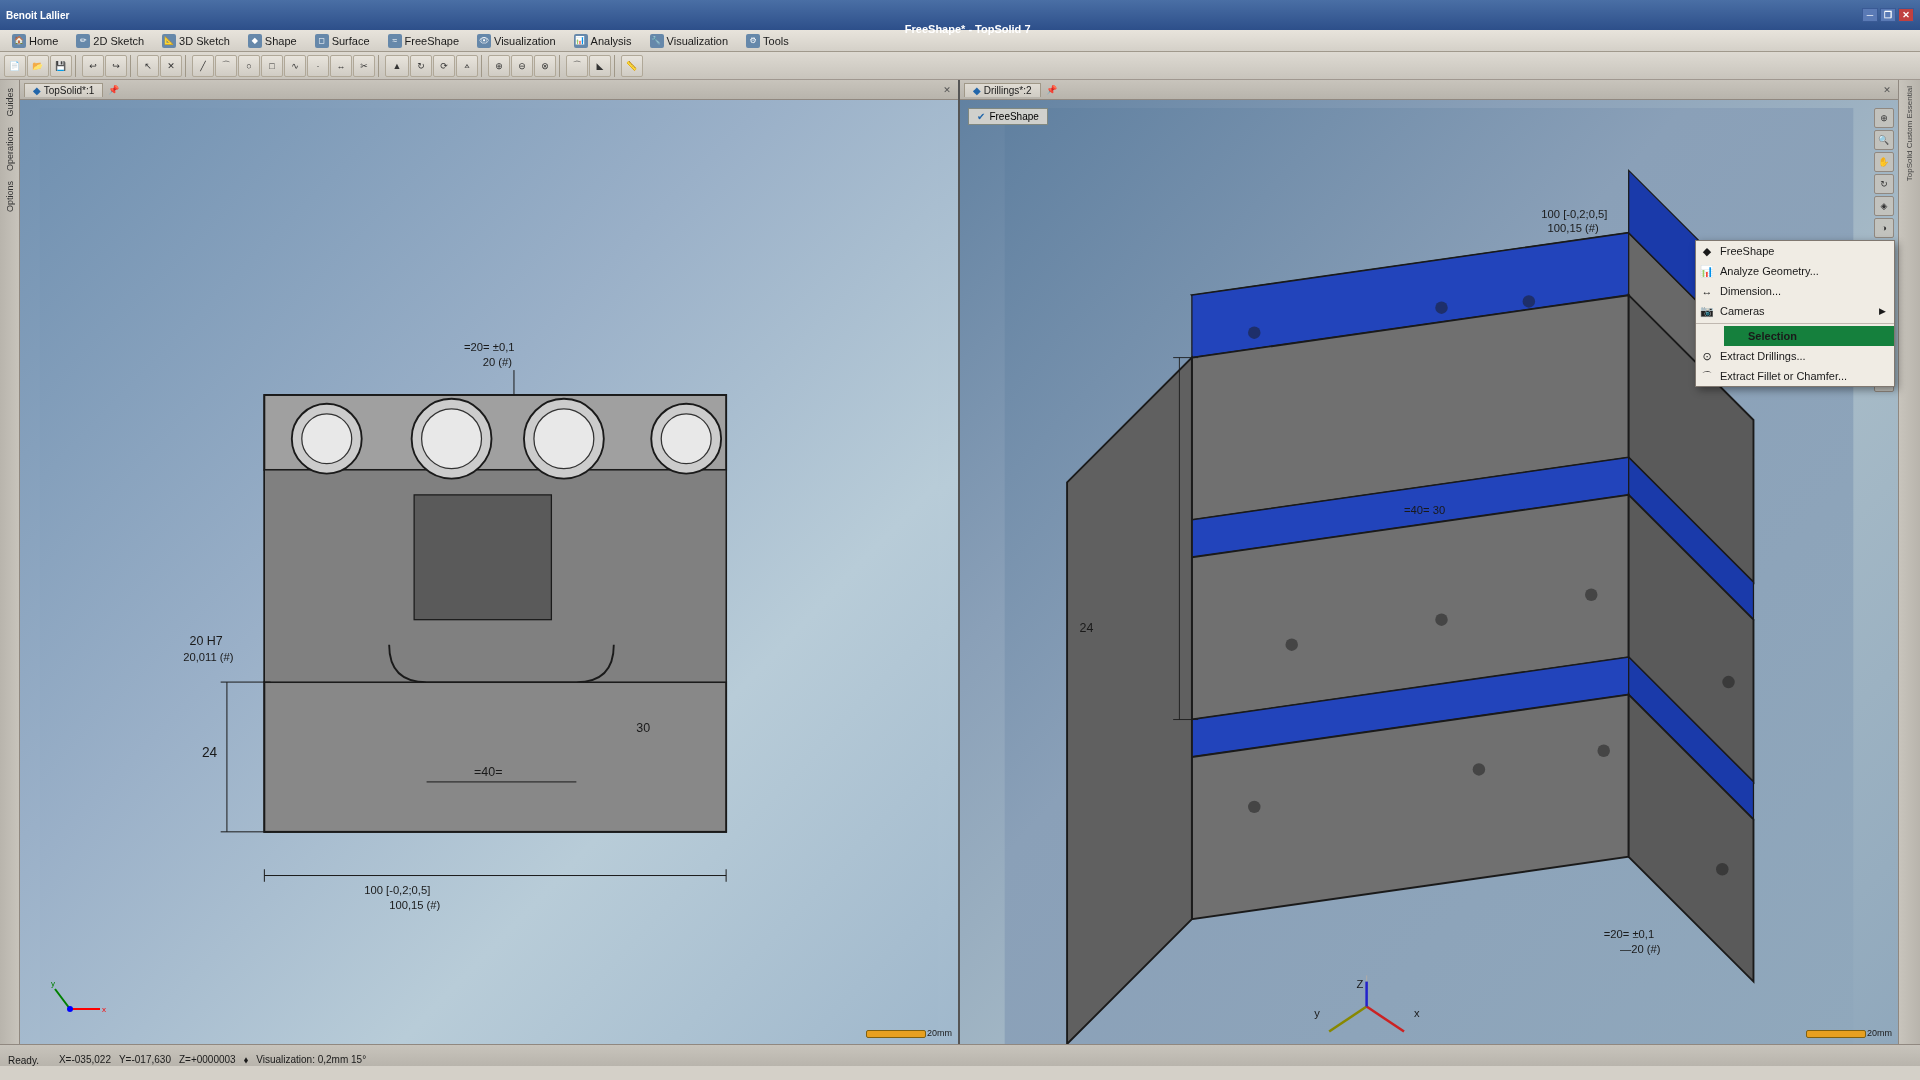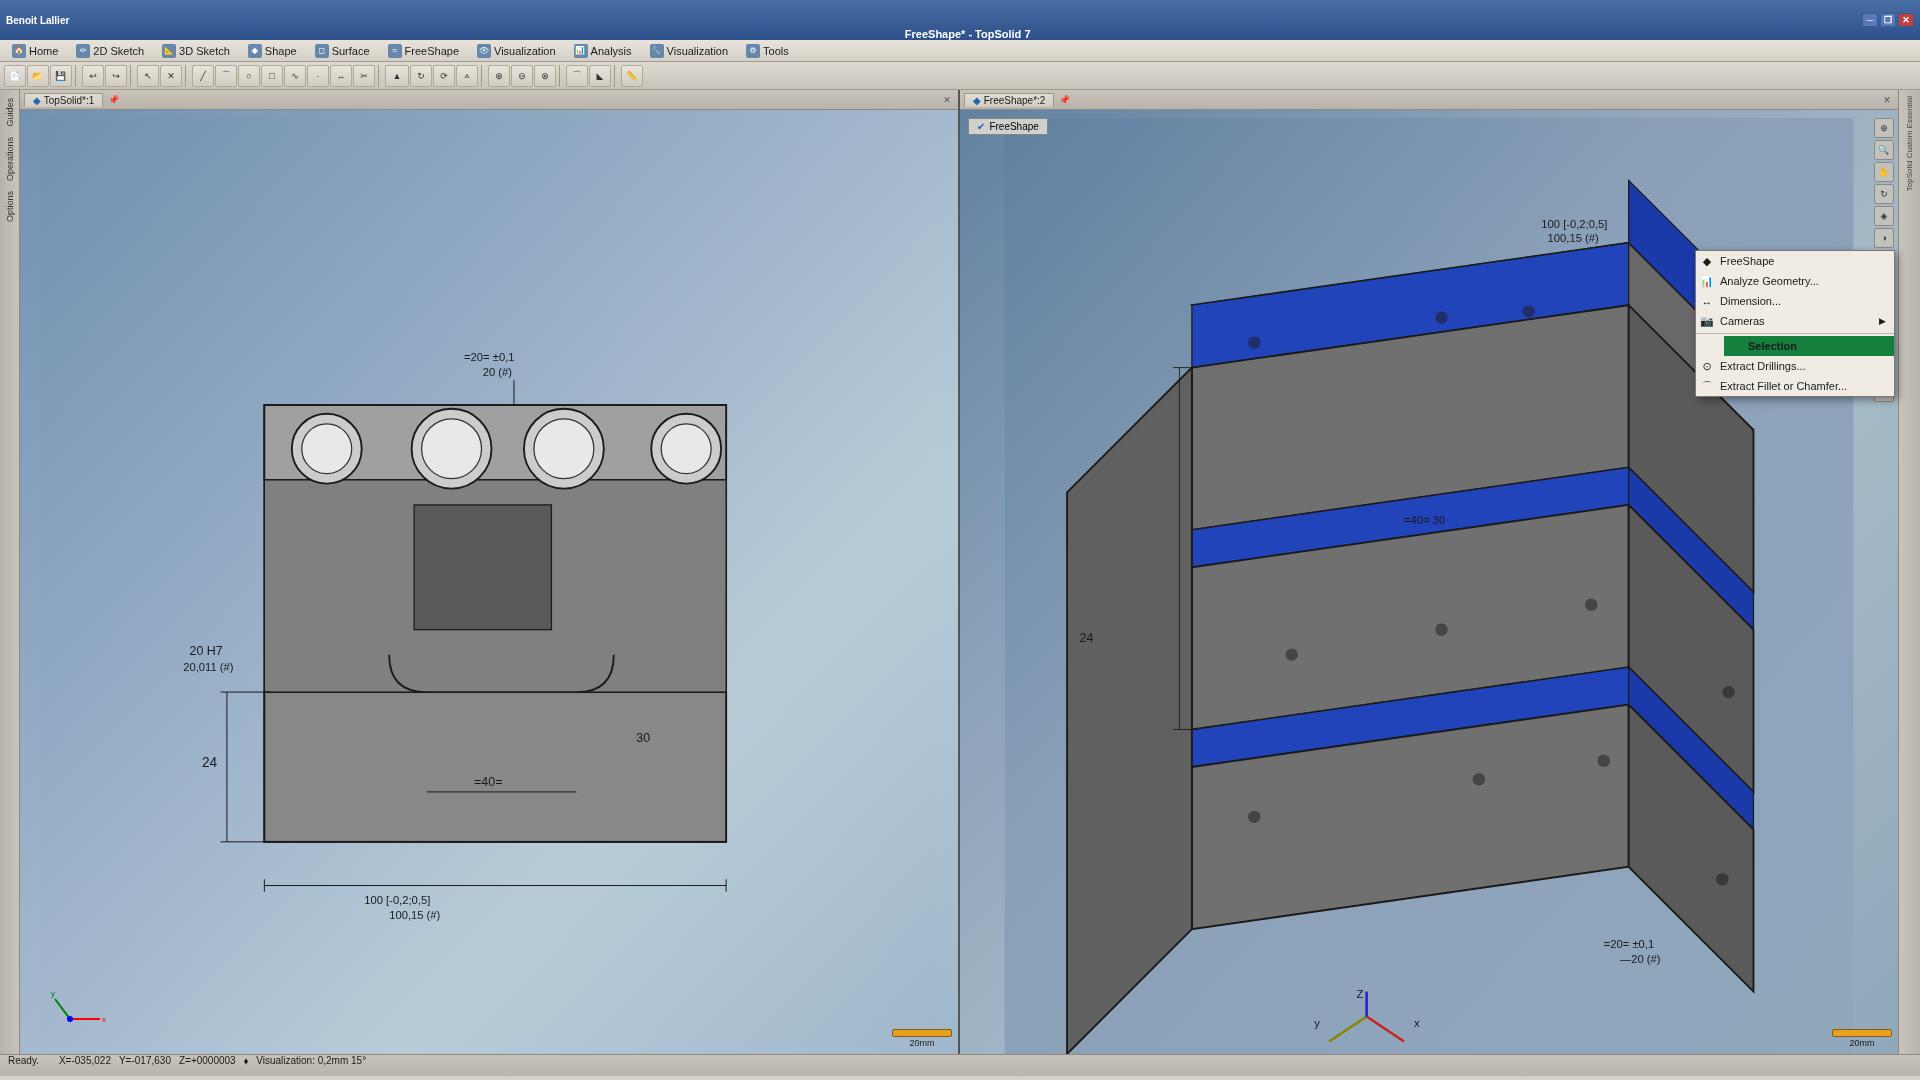--- a/index.html
+++ b/index.html
@@ -1,20 +1,20 @@
 <!DOCTYPE html>
 <html><head>
   <meta charset="utf-8">
   <style>
     * { margin: 0; padding: 0; box-sizing: border-box; }
     body { width: 1920px; height: 1080px; overflow: hidden; font-family: 'Segoe UI', Tahoma, Arial, sans-serif; font-size: 11px; background: #d4d0c8; }
 
     
     #title-bar {
-      height: 40px;
+      height: 30px;
       background: linear-gradient(to bottom, #4a6fa5 0%, #2d4f8a 100%);
       display: flex;
       align-items: center;
       justify-content: space-between;
       padding: 0 6px;
       color: white;
       font-size: 11px;
       font-weight: bold;
     }
     #title-bar .title-text { flex: 1; text-align: center; margin-top: 28px; }
@@ -196,21 +196,21 @@
       position: absolute;
       top: 28px; left: 0; right: 0; bottom: 0;
     }
 
     
     #status-bar {
       height: 22px;
       background: linear-gradient(to bottom, #c8c4bc, #b8b4ac);
       border-top: 1px solid #908880;
       display: flex;
-      align-items: flex-start;
+      align-items: flex-end;
       padding: 0 8px;
       font-size: 10px;
       color: #1a1a1a;
       gap: 20px;
     }
     #status-bar .coord { display: flex; gap: 8px; }
 
     
     #context-menu {
       position: absolute;
@@ -263,22 +263,22 @@
       z-index: 10;
     }
     .freeshape-check { color: #2266aa; }
 
     
     .scale-bar {
       position: absolute;
       bottom: 6px;
       right: 30px;
       display: flex;
-      flex-direction: column;
-      align-items: center;
+      flex-direction: row;
+      align-items: flex-end;
       gap: 1px;
       z-index: 10;
     }
     .scale-bar-line {
       width: 60px; height: 8px;
       background: linear-gradient(to right, #e8a020 0%, #e8a020 100%);
       border: 1px solid #806010;
       border-radius: 2px;
     }
     .scale-bar-label { font-size: 9px; color: #1a1a1a; }
@@ -494,21 +494,21 @@
           <span class="scale-bar-label">20mm</span>
         </div>
       </div>
 
     </div>
 
     <div id="viewport-right">
       <div class="vp-titlebar">
         <div class="vp-tab">
           <span style="color:#2266aa;">◆</span>
-          <span>FreeShape*:2</span>
+          <span>Drillings*:2</span>
         </div>
         <div class="vp-pin-btn">📌</div>
         <div class="vp-close-btn">✕</div>
       </div>
 
       <div class="freeshape-badge" style="top:28px; left:8px;">
         <span class="freeshape-check">✔</span>
         <span>FreeShape</span>
       </div>
 

